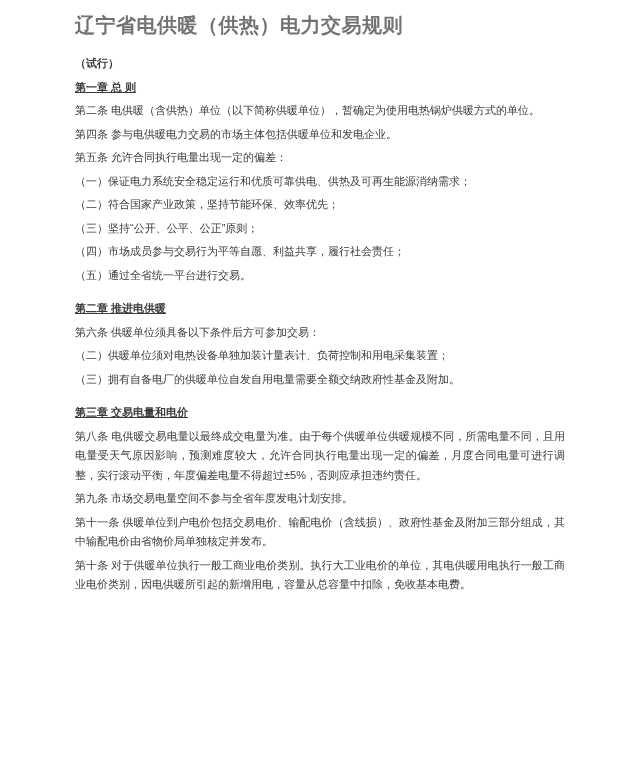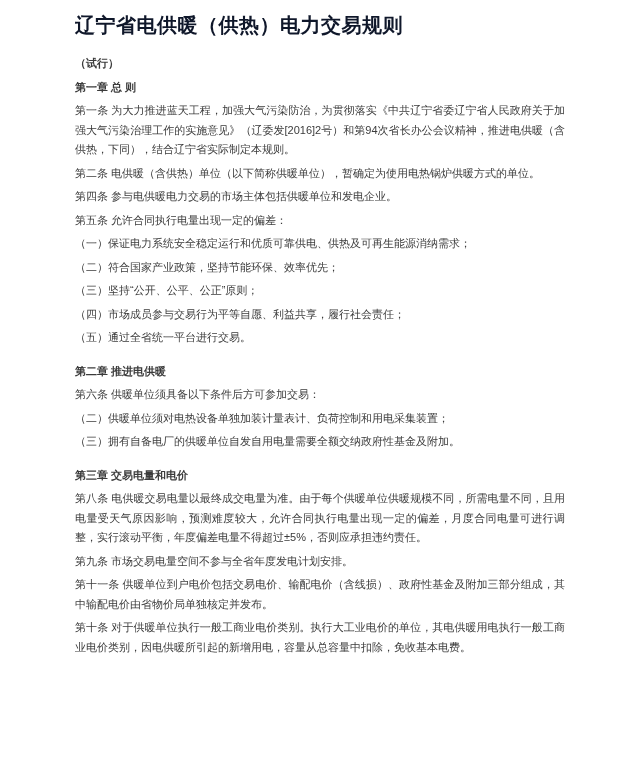--- a/index.html
+++ b/index.html
@@ -17,35 +17,36 @@
     box-sizing: border-box;
     width: 640px;
     height: 768px;
     padding: 12px 75px 0 75px;
     color: #3b3b3b;
   }
   h1.doc-title {
     font-size: 20px;
     line-height: 26px;
     font-weight: bold;
-    color: #0f172a;
+    color: #737373;
     margin: 0 0 16px 0;
     letter-spacing: 0.5px;
   }
   p.subtitle {
     font-size: 11px;
     line-height: 19.5px;
     margin: 0 0 4px 0;
     font-weight: bold;
   }
   h2.chapter-heading {
     font-size: 11px;
     line-height: 19.5px;
     font-weight: bold;
     margin: 14px 0 4px 0;
+    text-decoration: underline;
   }
   h2.chapter-heading.first {
     margin-top: 4px;
   }
   p.para {
     font-size: 11px;
     line-height: 19.5px;
     margin: 0 0 4px 0;
     text-align: justify;
   }
@@ -54,21 +55,20 @@
 <body>
 
 <div class="page">
 
   <h1 class="doc-title">辽宁省电供暖（供热）电力交易规则</h1>
 
   <p class="subtitle">（试行）</p>
 
   <section>
     <h2 class="chapter-heading first">第一章 总 则</h2>
-    <p class="para">第一条 为大力推进蓝天工程，加强大气污染防治，为贯彻落实《中共辽宁省委辽宁省人民政府关于加强大气污染治理工作的实施意见》（辽委发[2016]2号）和第94次省长办公会议精神，推进电供暖（含供热，下同），结合辽宁省实际制定本规则。</p>
     <p class="para">第二条 电供暖（含供热）单位（以下简称供暖单位），暂确定为使用电热锅炉供暖方式的单位。</p>
     <p class="para">第四条 参与电供暖电力交易的市场主体包括供暖单位和发电企业。</p>
     <p class="para">第五条 允许合同执行电量出现一定的偏差：</p>
     <p class="para">（一）保证电力系统安全稳定运行和优质可靠供电、供热及可再生能源消纳需求；</p>
     <p class="para">（二）符合国家产业政策，坚持节能环保、效率优先；</p>
     <p class="para">（三）坚持“公开、公平、公正”原则；</p>
     <p class="para">（四）市场成员参与交易行为平等自愿、利益共享，履行社会责任；</p>
     <p class="para">（五）通过全省统一平台进行交易。</p>
   </section>
 

